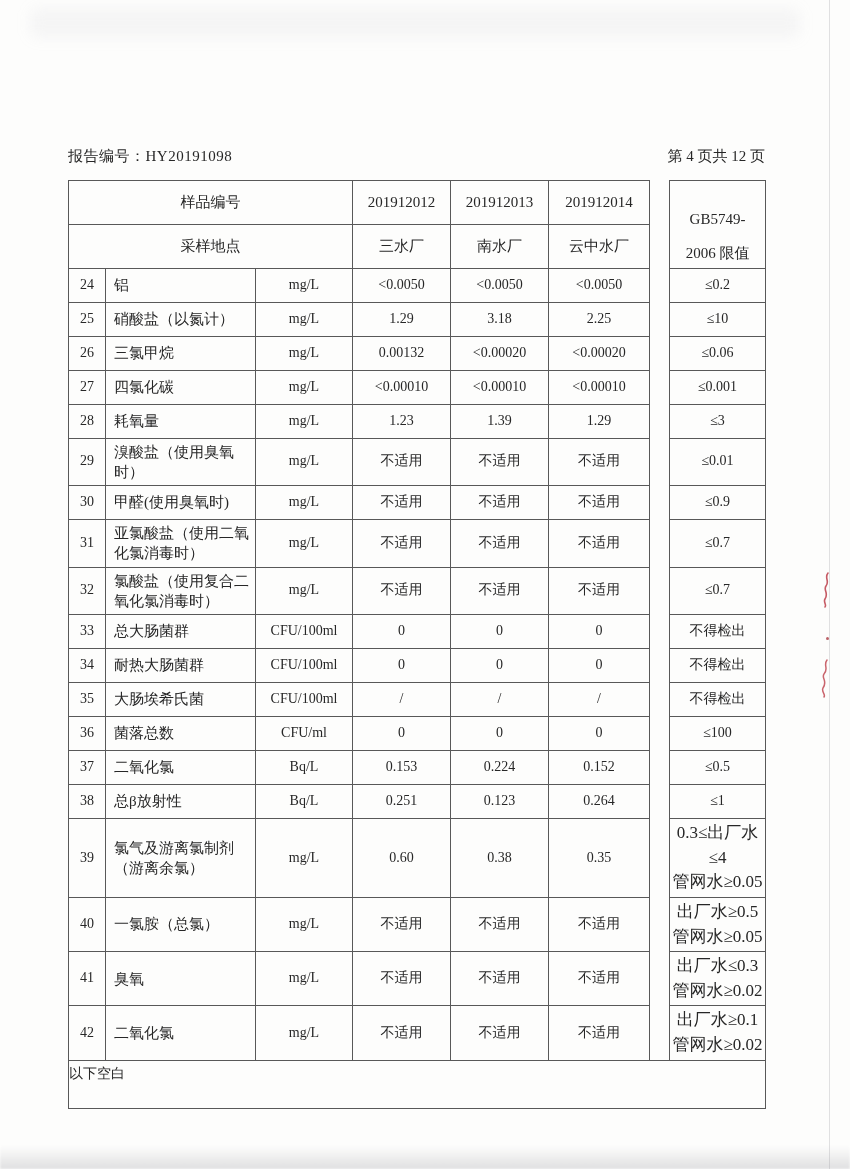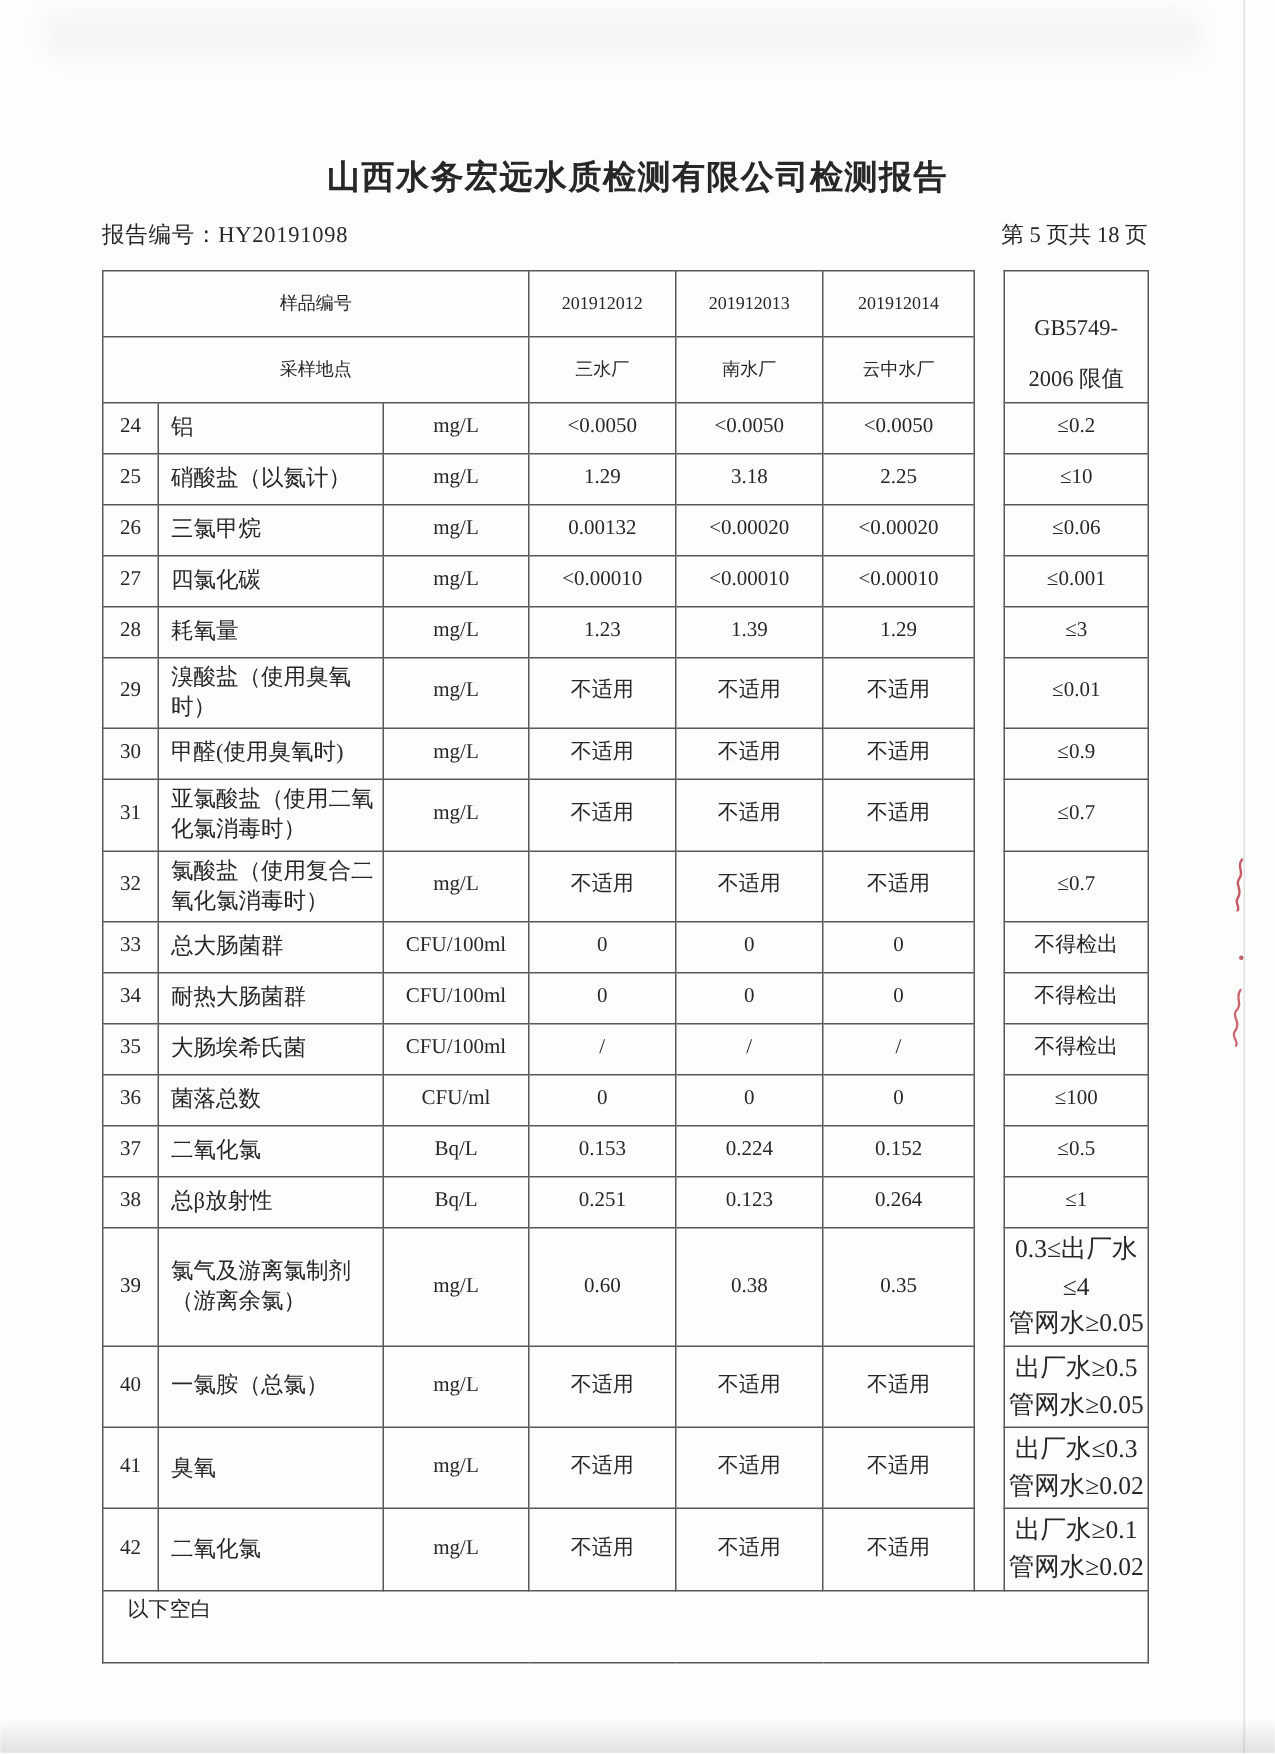--- a/index.html
+++ b/index.html
@@ -40,47 +40,46 @@
     position:absolute; top:180px; left:68px; width:697px;
     border-collapse:collapse; table-layout:fixed;
     font-size:14px;
   }
   .report th, .report td {
     border:1px solid #585858; font-weight:normal; text-align:center;
     vertical-align:middle; padding:3px 4px; line-height:1.35;
     overflow:hidden;
   }
   .report thead tr { height:39px; }
-  .report thead th { font-size:12px; }
+  .report thead th { font-size:15px; }
   .report tbody tr { height:34px; }
   .report tbody tr.tall { height:52px; }
   .report td.name-cell { text-align:left; padding-left:8px; font-size:15px; }
   .report th.spacer, .report td.spacer { border:none; background:transparent; }
   .report th.limit-head {
     font-size:15px; padding:4px 2px;
   }
   .report th.limit-head .lh-line { display:block; }
   .report th.limit-head .lh-line:first-child { margin-bottom:14px;margin-top:24px; }
   .report td.limit-cell.small { font-size:17px; line-height:1.45; padding:2px 1px; }
   .report td.blank-row {
-    text-align:left; vertical-align:top; height:48px; padding:4px 16px; font-size:14px;
+    text-align:left; vertical-align:top; height:48px; padding:4px 0; font-size:14px;
   }
 </style>
 </head>
 <body>
 
 <div class="page">
 
   <div class="scan-ghost-top"></div>
 
-  <h1 class="title">山西水务宏远水质检测有限公司检测报告</h1>
 
   <div class="meta">
     <span class="left"><span>报告编号：</span><span>HY20191098</span></span>
-    <span class="right">第 5 页共 18 页</span>
+    <span class="right">第 4 页共 12 页</span>
   </div>
 
   <table class="report">
     <colgroup>
       <col style="width:37px">
         <col style="width:150px">
         <col style="width:97px">
       <col style="width:98px">
         <col style="width:98px">
         <col style="width:101px">

